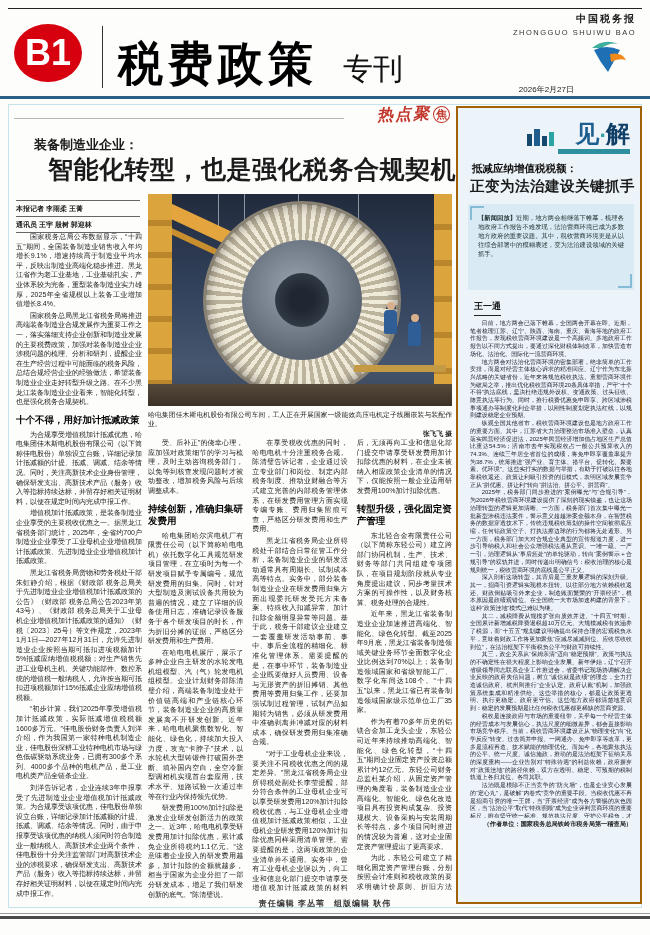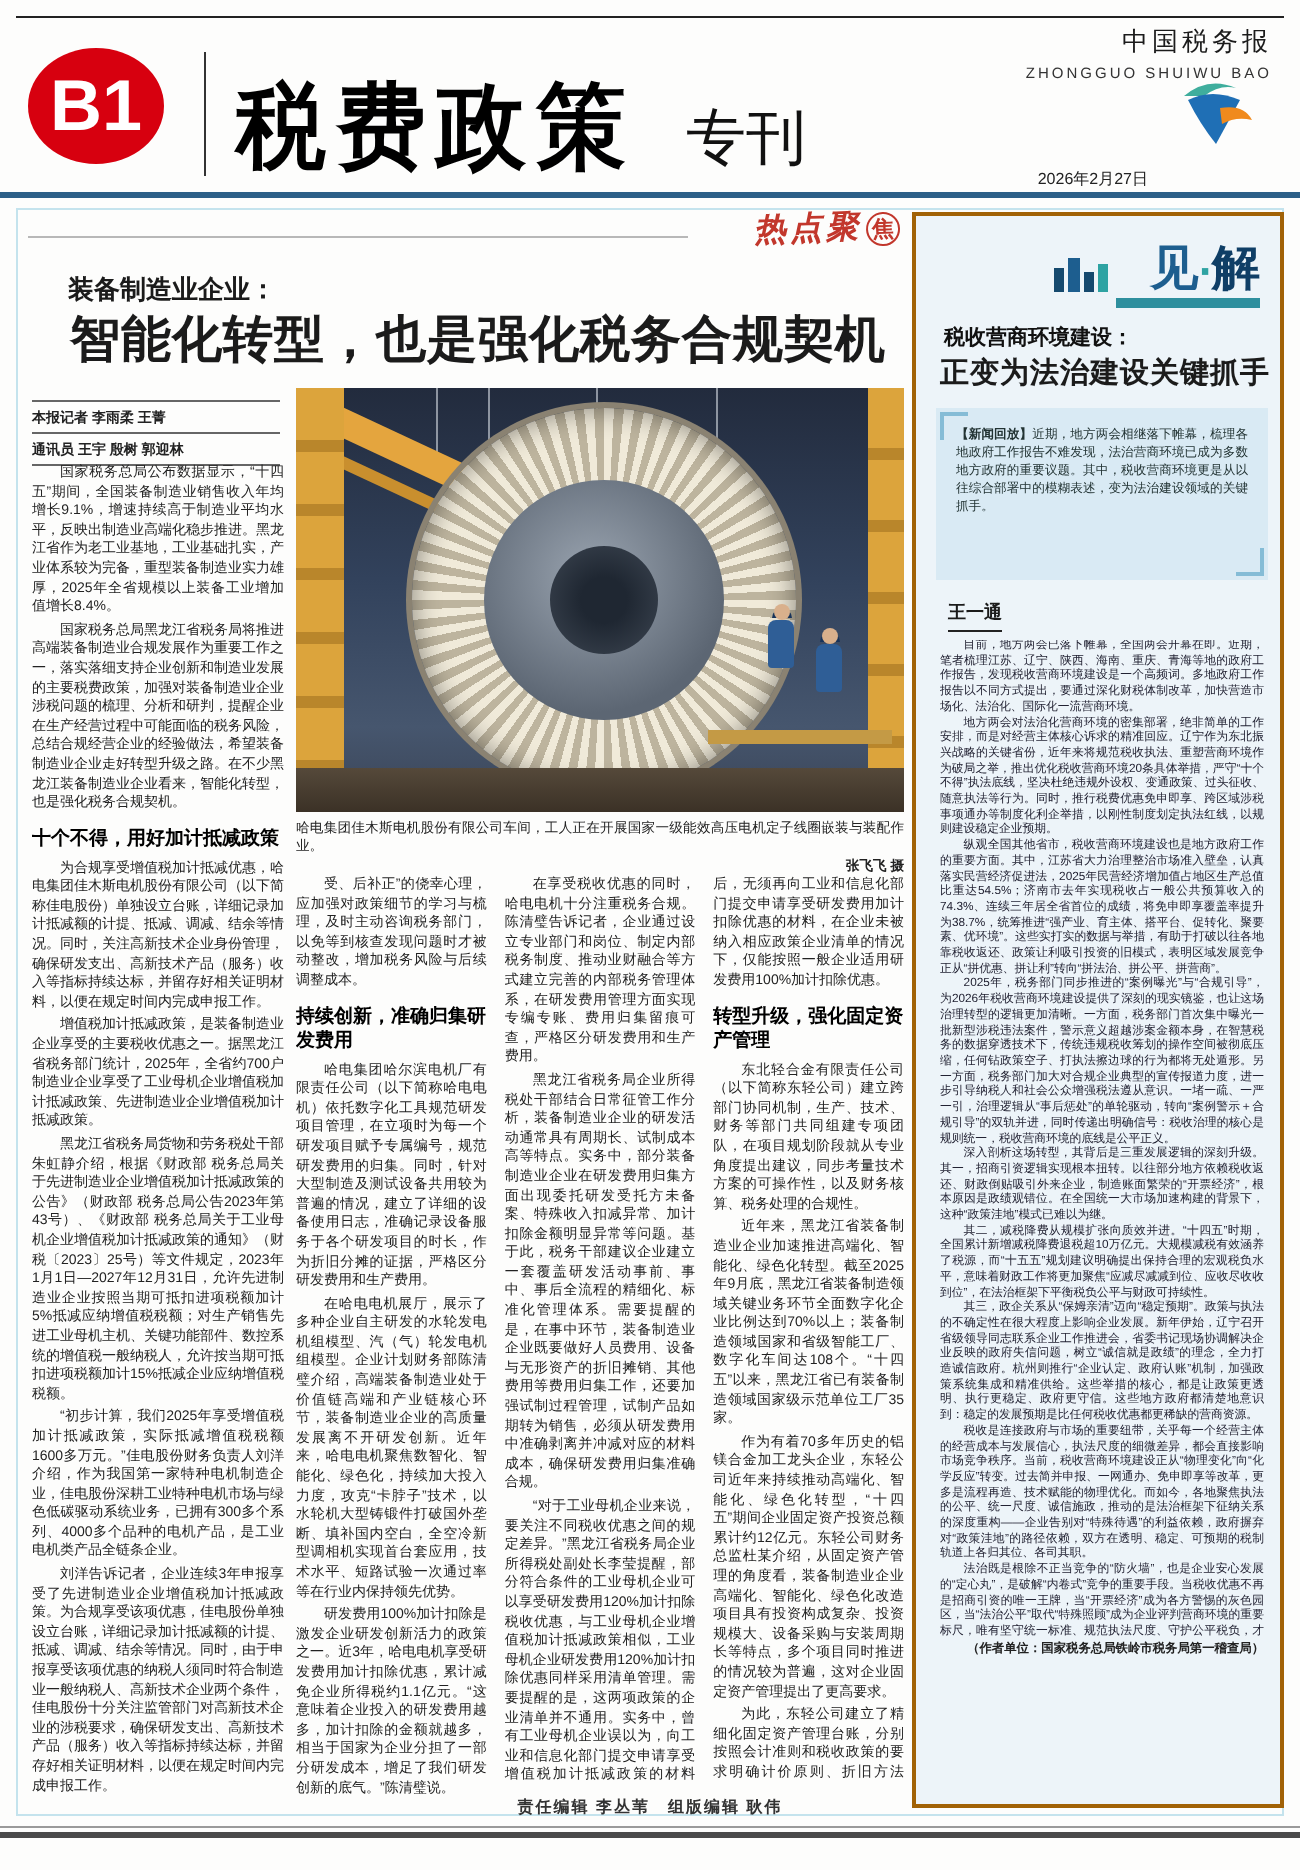--- a/index.html
+++ b/index.html
@@ -11,37 +11,37 @@
   #b1{top:24px;left:14px;width:68px;height:58px;background:#d7000f;border-radius:50%;
       color:#fff;font-weight:bold;font-size:36px;display:flex;align-items:center;justify-content:center;
       font-family:"Liberation Sans",sans-serif;}
   #hdr-div{top:26px;left:102px;height:62px;border-left:1.5px solid #333;}
   #masthead{top:34px;left:118px;white-space:nowrap;}
   #masthead .big{font-size:45px;font-weight:900;letter-spacing:5px;color:#000;
       font-family:"DejaVu Sans","Liberation Sans",sans-serif;transform:scaleY(1.05);display:inline-block;}
   #masthead .sub{font-size:30px;font-weight:500;margin-left:25px;color:#111;
       font-family:"DejaVu Serif",serif;}
   #paper-name{top:12px;right:14px;text-align:right;}
-  #paper-name .cn{font-size:13px;font-weight:normal;letter-spacing:2px;}
+  #paper-name .cn{font-size:10px;font-weight:bold;letter-spacing:2px;}
   #paper-name .py{font-size:7.5px;letter-spacing:1.5px;color:#333;margin-top:2px;}
   #logo-swirl{top:38px;right:22px;width:42px;height:36px;}
   #hdr-date{top:84px;right:76px;font-size:8px;color:#222;}
   #bluerule{top:96px;left:0;right:0;border-top:3px solid #2c5f87;}
   #content-frame{top:104px;left:8px;right:8px;height:802px;border:1px solid #c4e3ed;}
 
   
   #left-art{top:106px;left:14px;width:438px;height:798px;}
   #hot-line{top:12px;left:0;width:330px;border-top:1px solid #b8b8b8;}
   #stamp{top:-2px;right:2px;color:#c2372c;white-space:nowrap;transform:rotate(-2deg);}
   #stamp .cal{font-family:"DejaVu Serif",serif;font-style:italic;font-weight:bold;font-size:16px;letter-spacing:2px;}
   #stamp .seal{display:inline-block;border:1.5px solid #c2372c;border-radius:50%;width:15px;height:15px;
       line-height:15px;text-align:center;font-size:11px;font-weight:bold;margin-left:2px;
       font-family:"DejaVu Serif",serif;}
   #kicker1{top:30px;left:20px;font-size:13px;font-weight:bold;}
-  #headline1{top:47px;left:21px;width:420px;font-family:"DejaVu Serif",serif;font-weight:600;
+  #headline1{top:47px;left:34px;width:420px;font-family:"DejaVu Serif",serif;font-weight:600;
       font-size:25px;letter-spacing:.5px;white-space:nowrap;}
   #byline{top:94px;left:2px;width:124px;font-size:7px;font-weight:bold;color:#222;}
   #byline div{padding:2.5px 0;border-bottom:1px solid #666;}
   #byline div:first-child{border-top:1px solid #666;}
 
   .bodytxt{font-size:7px;line-height:9.6px;text-align:justify;color:#222;}
   .bodytxt p{margin:0 0 2px;text-indent:2em;}
   .bodytxt p.h{font-size:9.5px;line-height:12px;font-weight:bold;text-indent:0;text-align:left;
       margin:7px 0 4px;color:#000;break-inside:avoid;}
   #col1{top:126px;left:2px;width:126px;height:668px;overflow:hidden;}
@@ -218,21 +218,21 @@
       <rect x="1" y="8" width="5" height="12" fill="#15496e"></rect>
       <rect x="8" y="3" width="6" height="17" fill="#1d5e8f"></rect>
       <rect x="16" y="10" width="5" height="10" fill="#15496e"></rect>
       <rect x="23" y="6" width="5" height="14" fill="#2ea3a3"></rect>
     </svg>
     <div class="chars">
       <span>见</span><span class="dot">·</span><span class="c2">解</span>
     </div>
     <div class="bar"></div>
   </div>
-  <div class="abs" id="kicker2">税收营商环境建设：</div>
+  <div class="abs" id="kicker2">抵减应纳增值税税额：</div>
   <div class="abs" id="headline2">正变为法治建设关键抓手</div>
   <div class="abs" id="introbox">
     <span class="lbl">【新闻回放】</span><span>近期，地方两会相继落下帷幕，梳理各地政府工作报告不难发现，法治营商环境已成为多数地方政府的重要议题。其中，税收营商环境更是从以往综合部署中的模糊表述，变为法治建设领域的关键抓手。</span>
   </div>
   <div class="abs" id="author2">王一通</div>
   <div class="abs" id="body2">
       <p>目前，地方两会已落下帷幕，全国两会开幕在即。近期，笔者梳理江苏、辽宁、陕西、海南、重庆、青海等地的政府工作报告，发现税收营商环境建设是一个高频词。多地政府工作报告以不同方式提出，要通过深化财税体制改革，加快营造市场化、法治化、国际化一流营商环境。</p>
       <p>地方两会对法治化营商环境的密集部署，绝非简单的工作安排，而是对经营主体核心诉求的精准回应。辽宁作为东北振兴战略的关键省份，近年来将规范税收执法、重塑营商环境作为破局之举，推出优化税收营商环境20条具体举措，严守“十个不得”执法底线，坚决杜绝违规外设权、变通政策、过头征收、随意执法等行为。同时，推行税费优惠免申即享、跨区域涉税事项通办等制度化利企举措，以刚性制度划定执法红线，以规则建设稳定企业预期。</p>
       <p>纵观全国其他省市，税收营商环境建设也是地方政府工作的重要方面。其中，江苏省大力治理整治市场准入壁垒，认真落实民营经济促进法，2025年民营经济增加值占地区生产总值比重达54.5%；济南市去年实现税收占一般公共预算收入的74.3%、连续三年居全省首位的成绩，将免申即享覆盖率提升为38.7%，统筹推进“强产业、育主体、搭平台、促转化、聚要素、优环境”。这些实打实的数据与举措，有助于打破以往各地靠税收返还、政策让利吸引投资的旧模式，表明区域发展竞争正从“拼优惠、拼让利”转向“拼法治、拼公平、拼营商”。</p>
       <p>2025年，税务部门同步推进的“案例曝光”与“合规引导”，为2026年税收营商环境建设提供了深刻的现实镜鉴，也让这场治理转型的逻辑更加清晰。一方面，税务部门首次集中曝光一批新型涉税违法案件，警示意义超越涉案金额本身，在智慧税务的数据穿透技术下，传统违规税收筹划的操作空间被彻底压缩，任何钻政策空子、打执法擦边球的行为都将无处遁形。另一方面，税务部门加大对合规企业典型的宣传报道力度，进一步引导纳税人和社会公众增强税法遵从意识。一堵一疏、一严一引，治理逻辑从“事后惩处”的单轮驱动，转向“案例警示＋合规引导”的双轨并进，同时传递出明确信号：税收治理的核心是规则统一，税收营商环境的底线是公平正义。</p>

